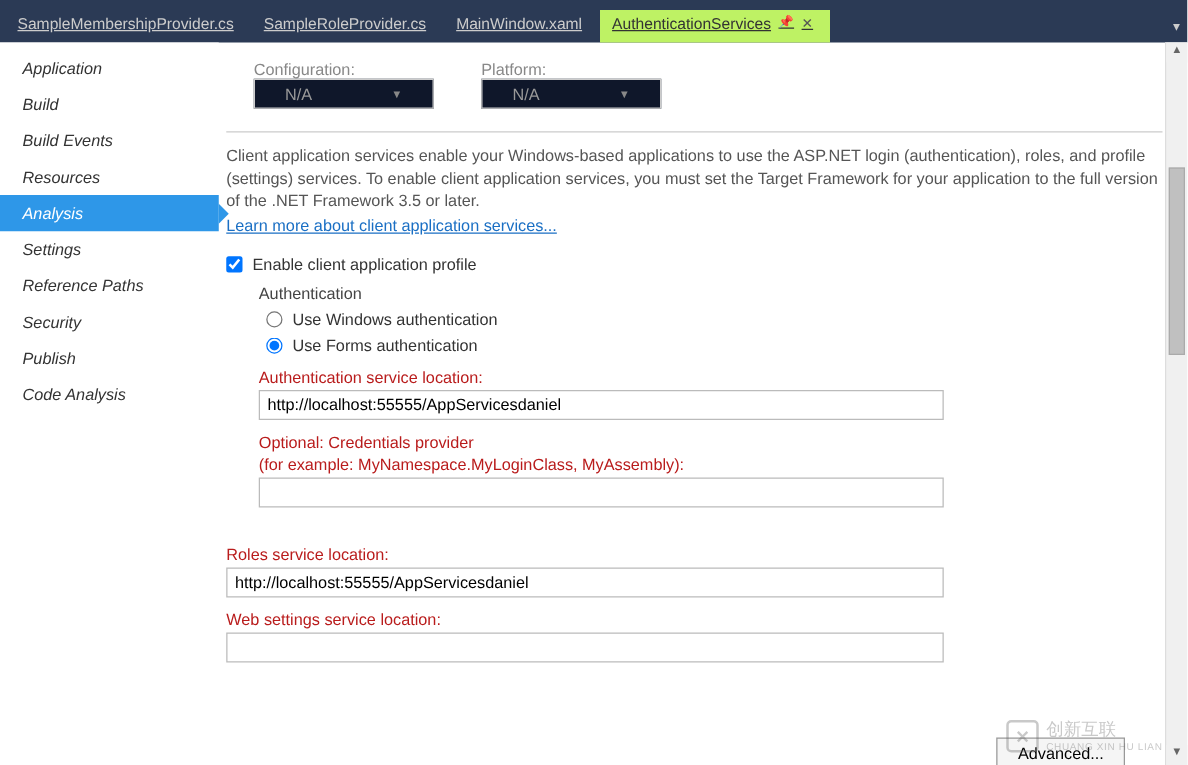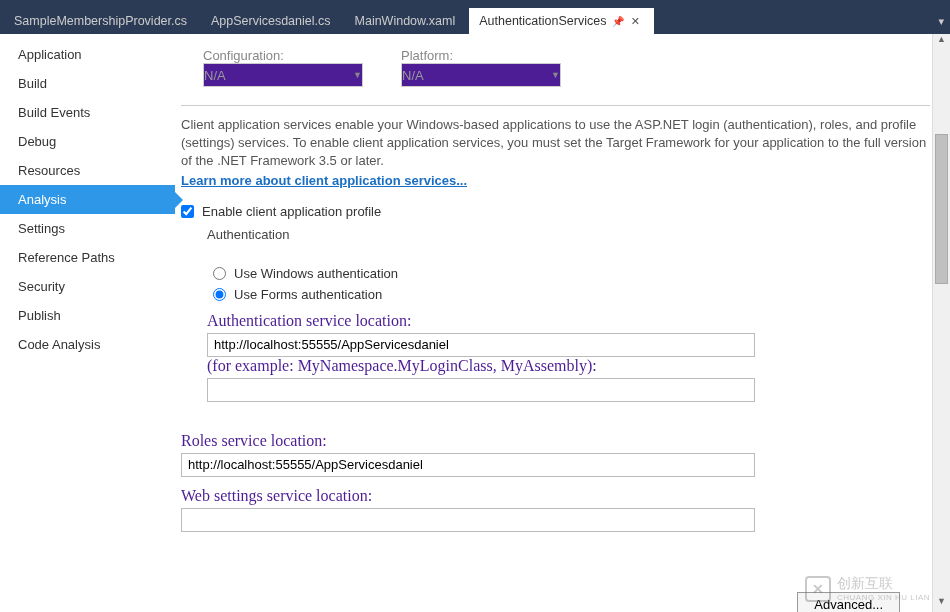--- a/index.html
+++ b/index.html
@@ -1,99 +1,98 @@
 <!DOCTYPE html>
 <html><head>
 <meta charset="utf-8">
 <style>
   * { box-sizing: border-box; margin: 0; padding: 0; font-family: "Segoe UI", Tahoma, sans-serif; }
   body { width: 950px; height: 612px; background: #fff; font-size: 13px; color: #333; overflow: hidden; position: relative; }
 
   .titlebar { height: 8px; background: #2b3a55; }
 
   .tabs { display: flex; background: #2b3a55; height: 26px; align-items: stretch; padding-left: 4px; }
-  .tab { padding: 4px 14px 4px 10px; color: #ccc; font-size: 12.5px; display: flex; align-items: center; gap: 6px; cursor: pointer; }
-  .tab.active { background: #ffffff; color: #333; }
+  .tab { padding: 4px 14px 4px 10px; color: #ccc; font-size: 12.5px; display: flex; gap: 6px; cursor: pointer; text-decoration: underline; }
+  .tab.active { background: #bef264; color: #333; }
   .tab .pin { font-size: 10px; color: #777; }
   .tab .close { font-size: 11px; color: #555; cursor: pointer; }
   .tabs-right { margin-left: auto; padding-right: 6px; display:flex; align-items:center; color:#ccc; font-size:11px; }
 
   .body { display: flex; height: calc(612px - 34px); }
 
-  .sidebar { width: 175px; background: #fff; padding-top: 6px; }
+  .sidebar { width: 175px; background: #fff; padding-top: 6px; font-style: italic; }
   .sidebar-item { padding: 7px 18px; font-size: 13px; color: #333; cursor: pointer; }
   .sidebar-item.active { background: #2e97e8; color: #fff; position: relative; }
   .sidebar-item.active::after {
     content: ""; position: absolute; right: -8px; top: 50%; transform: translateY(-50%);
     border-top: 8px solid transparent; border-bottom: 8px solid transparent; border-left: 8px solid #2e97e8;
   }
 
   .main { flex: 1; padding: 14px 20px 12px 6px; position: relative; }
   .scrollbar { position:absolute; right:0; top:0; bottom:0; width:18px; background:#f0f0f0; border-left:1px solid #ddd; }
   .scroll-thumb { position:absolute; top:100px; height:150px; left:2px; right:2px; background:#c0c0c0; border:1px solid #aaa; }
   .scroll-arrow { position:absolute; left:0; right:0; height:16px; text-align:center; font-size:9px; color:#666; background:#f0f0f0; }
   .scroll-arrow.up{ top:0; } .scroll-arrow.down{ bottom:0; }
 
   .toprow { display: flex; gap: 38px; align-items: center; margin-bottom: 18px; margin-left:22px; }
   .cfg-label { color: #888; font-size: 13px; margin-right:6px;text-align:right; }
-  .cfg-select { width: 160px; height: 24px; border: 1px solid #ccc; background: #4c1d95; color:#999; padding: 2px 0; font-size:13px; display:flex; align-items:center; justify-content:space-between; }
+  .cfg-select { width: 144px; height: 24px; border: 1px solid #ccc; background: #0f172a; color:#999; padding: 2px 24px; font-size:13px; display:flex; align-items:center; justify-content:space-between; }
   .cfg-select .chev { font-size:9px; color:#888; }
 
   .separator { border-top: 1px solid #ccc; margin: 0 0 10px 0; }
 
   .desc { font-size: 13px; line-height: 1.4; color: #555; margin-bottom: 2px; }
-  .link { color: #1a6fc4; text-decoration: underline; cursor: pointer; font-weight: bold; }
+  .link { color: #1a6fc4; text-decoration: underline; cursor: pointer; }
 
   .chk-row { margin-top: 16px; display:flex; align-items:center; gap:8px; }
   .chk { width:13px; height:13px; }
 
   .group { margin-top: 8px; margin-left: 26px; padding-right: 20px; }
-  .group-title { font-size: 13px; margin-bottom: 24px; color:#444; }
+  .group-title { font-size: 13px; margin-bottom: 6px; color:#444; }
 
   .radio-row { display:flex; align-items:center; gap:8px; margin: 6px 0 6px 6px; }
   .radio { width:13px; height:13px; }
 
-  .field-label { font-size: 16px; margin-top: 10px; margin-bottom: 3px; color:#4c1d95;font-family:Liberation Serif, serif; }
+  .field-label { font-size: 13px; margin-top: 10px; margin-bottom: 3px; color:#b91c1c; }
   .txt { width: 100%; max-width: 548px; height: 24px; border: 1px solid #bbb; padding: 0 6px; font-size: 13px; }
 
   .bottom { margin-top: 60px; display:flex; justify-content:flex-end; padding-right: 30px; }
   .btn { padding: 4px 16px; border: 1px solid #999; background: #f5f5f5; font-size: 13px; cursor:pointer; }
 
   .watermark { position:absolute; right:20px; bottom:10px; opacity:.35; font-size:12px; color:#666; display:flex; align-items:center; gap:6px; pointer-events:none; }
   .watermark .logo { width:26px; height:26px; border:2px solid #666; border-radius:4px; display:flex; align-items:center; justify-content:center; font-weight:bold; font-size:14px; }
 </style>
 </head>
 <body>
 
 <div class="titlebar"></div>
 
 <div class="tabs">
   <div class="tab">
       <span>SampleMembershipProvider.cs</span>
     </div>
   <div class="tab">
-      <span>AppServicesdaniel.cs</span>
+      <span>SampleRoleProvider.cs</span>
     </div>
   <div class="tab">
       <span>MainWindow.xaml</span>
     </div>
   <div class="tab active">
     <span>AuthenticationServices</span>
     <span class="pin">📌</span>
     <span class="close">✕</span>
   </div>
   <div class="tabs-right">▾</div>
 </div>
 
 <div class="body">
   <div class="sidebar">
     <div class="sidebar-item"><span>Application</span></div>
     <div class="sidebar-item"><span>Build</span></div>
     <div class="sidebar-item"><span>Build Events</span></div>
-    <div class="sidebar-item"><span>Debug</span></div>
     <div class="sidebar-item"><span>Resources</span></div>
     <div class="sidebar-item active"><span>Analysis</span></div>
     <div class="sidebar-item"><span>Settings</span></div>
     <div class="sidebar-item"><span>Reference Paths</span></div>
     <div class="sidebar-item"><span>Security</span></div>
     <div class="sidebar-item"><span>Publish</span></div>
     <div class="sidebar-item"><span>Code Analysis</span></div>
   </div>
 
   <div class="main">
@@ -133,20 +132,21 @@
         <span>Use Windows authentication</span>
       </div>
       <div class="radio-row">
         <input type="radio" name="auth" class="radio" checked="" style="">
         <span>Use Forms authentication</span>
       </div>
 
       <div class="field-label">Authentication service location:</div>
       <input class="txt" value="http://localhost:55555/AppServicesdaniel" style="">
 
+      <div class="field-label">Optional: Credentials provider</div>
       <div class="field-label" style="margin-top:0">(for example: MyNamespace.MyLoginClass, MyAssembly):</div>
       <input class="txt" value="" style="">
 
       <div style="height:20px"></div>
 
       <div class="field-label" style="margin-left:-26px">Roles service location:</div>
       <input class="txt" style="margin-left: -26px; max-width: 574px;" value="http://localhost:55555/AppServicesdaniel">
 
       <div class="field-label" style="margin-left:-26px">Web settings service location:</div>
       <input class="txt" style="margin-left: -26px; max-width: 574px;" value="">

